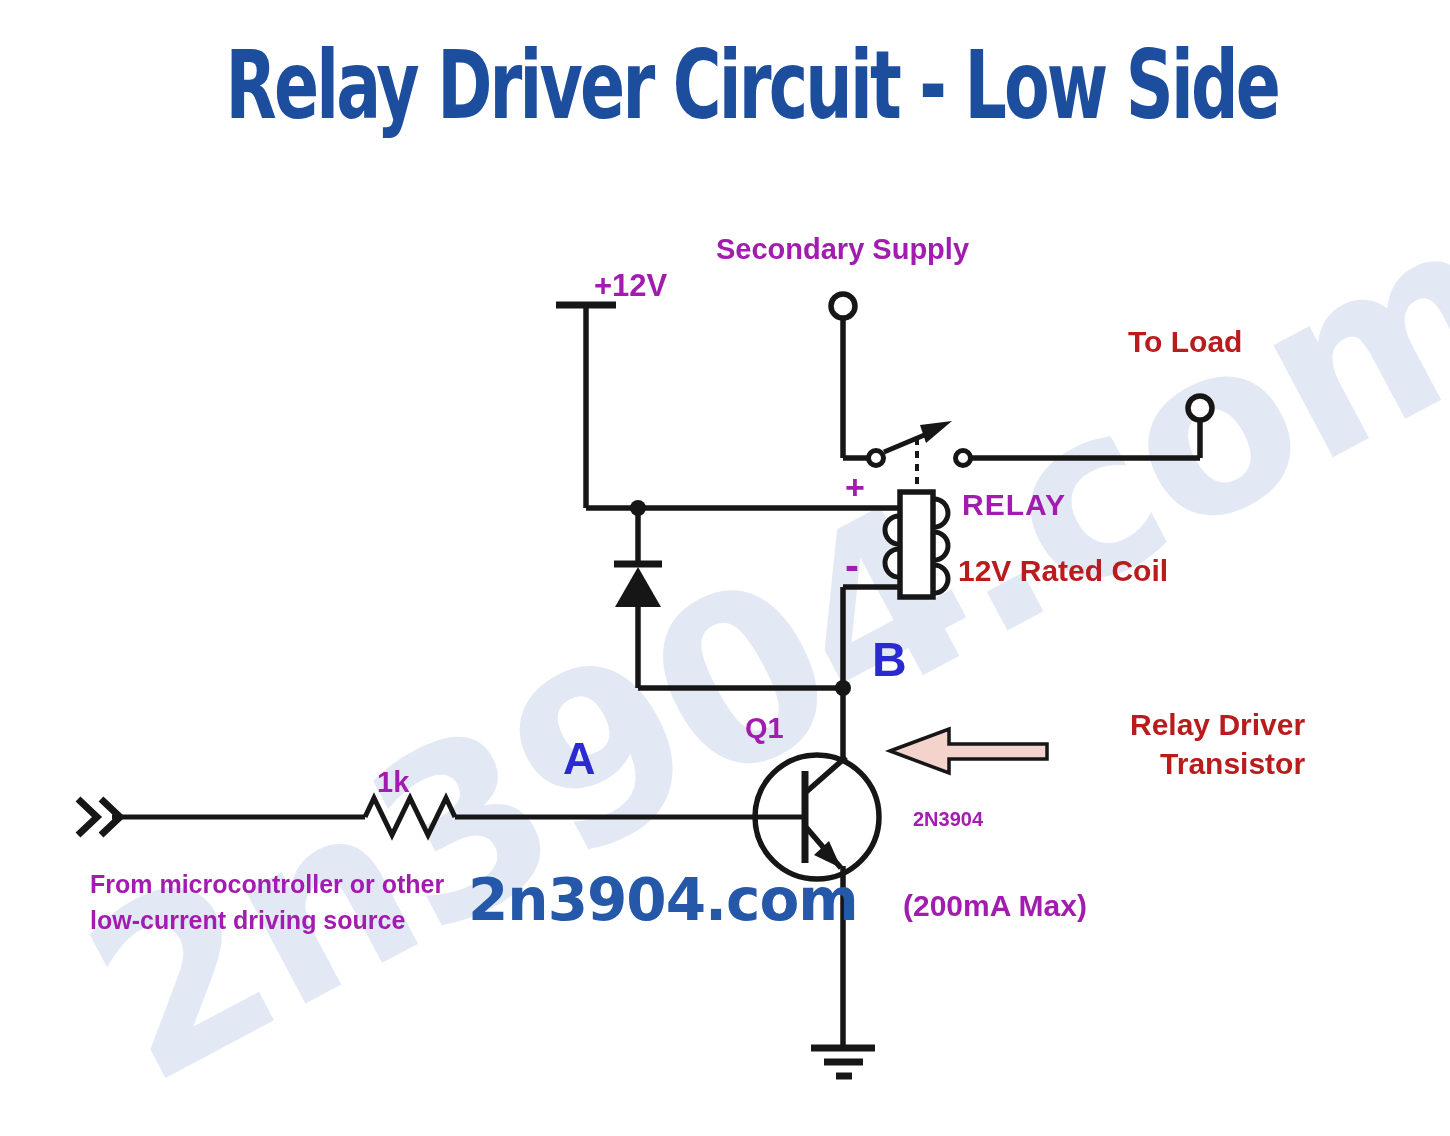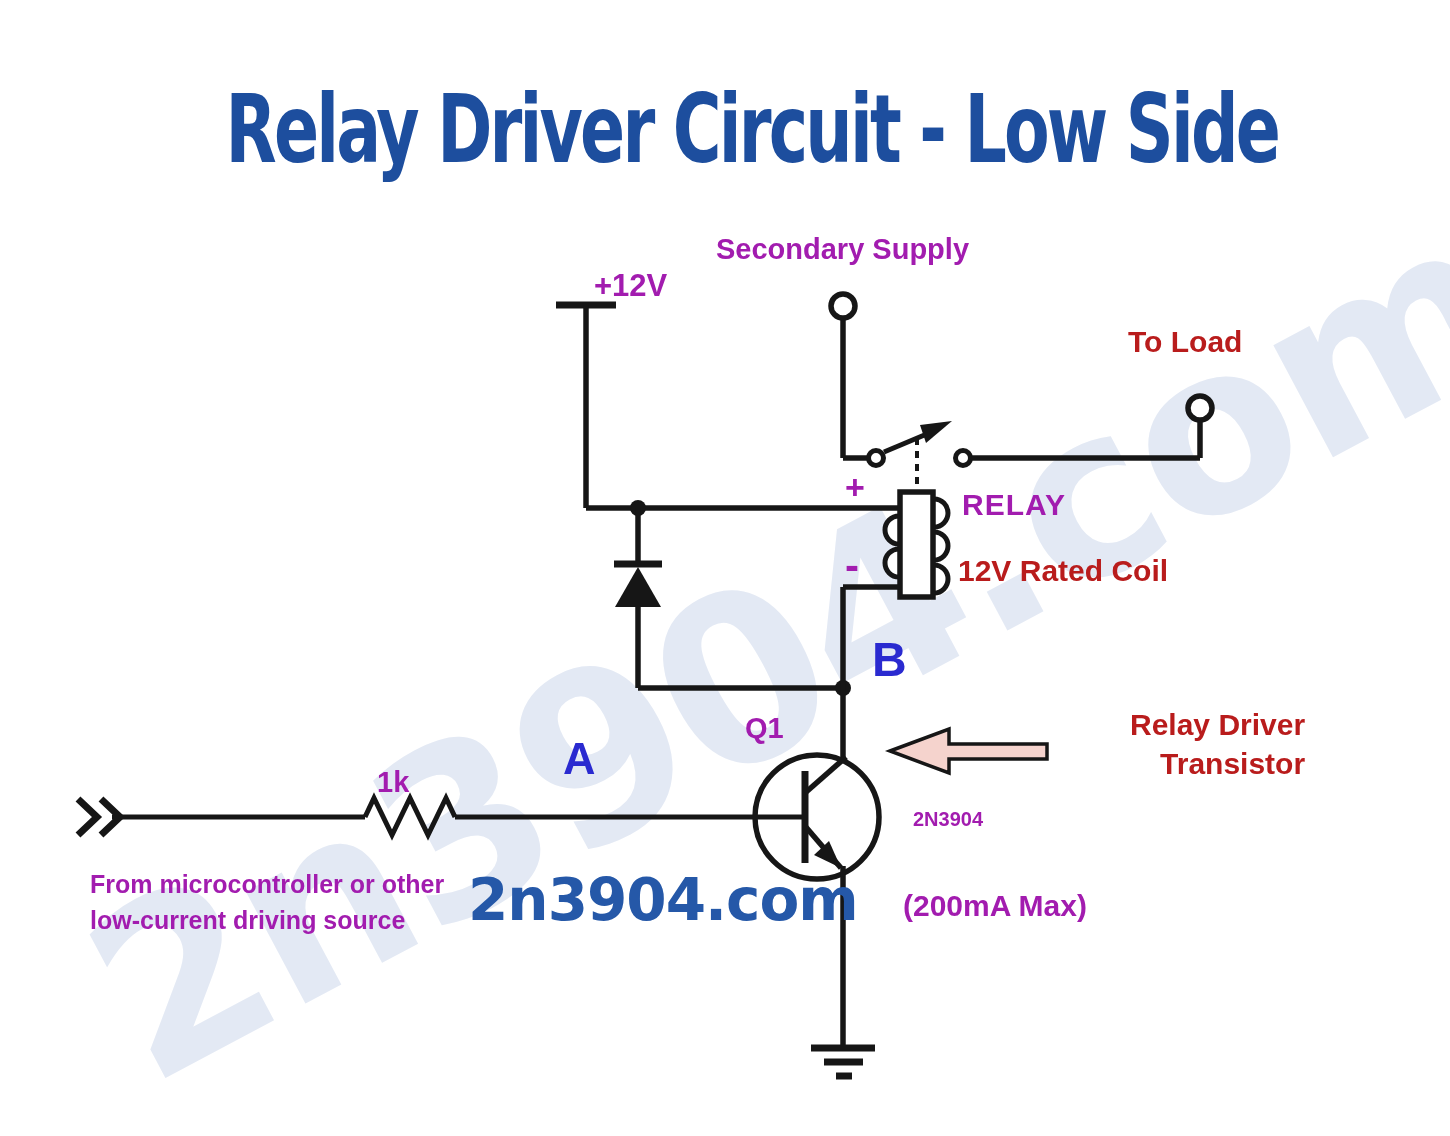--- a/index.html
+++ b/index.html
@@ -10,21 +10,21 @@
   .lbl{position:absolute;white-space:nowrap;font-weight:bold;color:#a21caf;z-index:3;}
   .blue-node{color:#2a2ad0;}
   .red{color:#b91c1c;text-align:right;}
   #watermark{
     position:absolute;left:800px;top:650px;z-index:0;
     transform:translate(-50%,-50%) rotate(-28deg);
     font-family:"DejaVu Sans",sans-serif;font-weight:bold;
     font-size:232px;color:#e3e9f4;white-space:nowrap;letter-spacing:-4px;
   }
   #title{
-    position:absolute;left:0;right:0;top:30px;text-align:center;z-index:3;margin-top:44px;
+    position:absolute;left:0;right:0;top:30px;text-align:center;z-index:3;
   }
   #title span{
     display:inline-block;font-family:"DejaVu Sans",sans-serif;font-weight:bold;
     font-size:95px;color:#1d4e9e;letter-spacing:-4px;
     transform:scaleX(0.70);transform-origin:50% 50%;white-space:nowrap;
   }
   #site-text{
     position:absolute;left:468px;top:866px;z-index:3;
     font-family:"DejaVu Sans",sans-serif;font-weight:bold;
     font-size:58px;color:#2558a8;letter-spacing:-1px;

